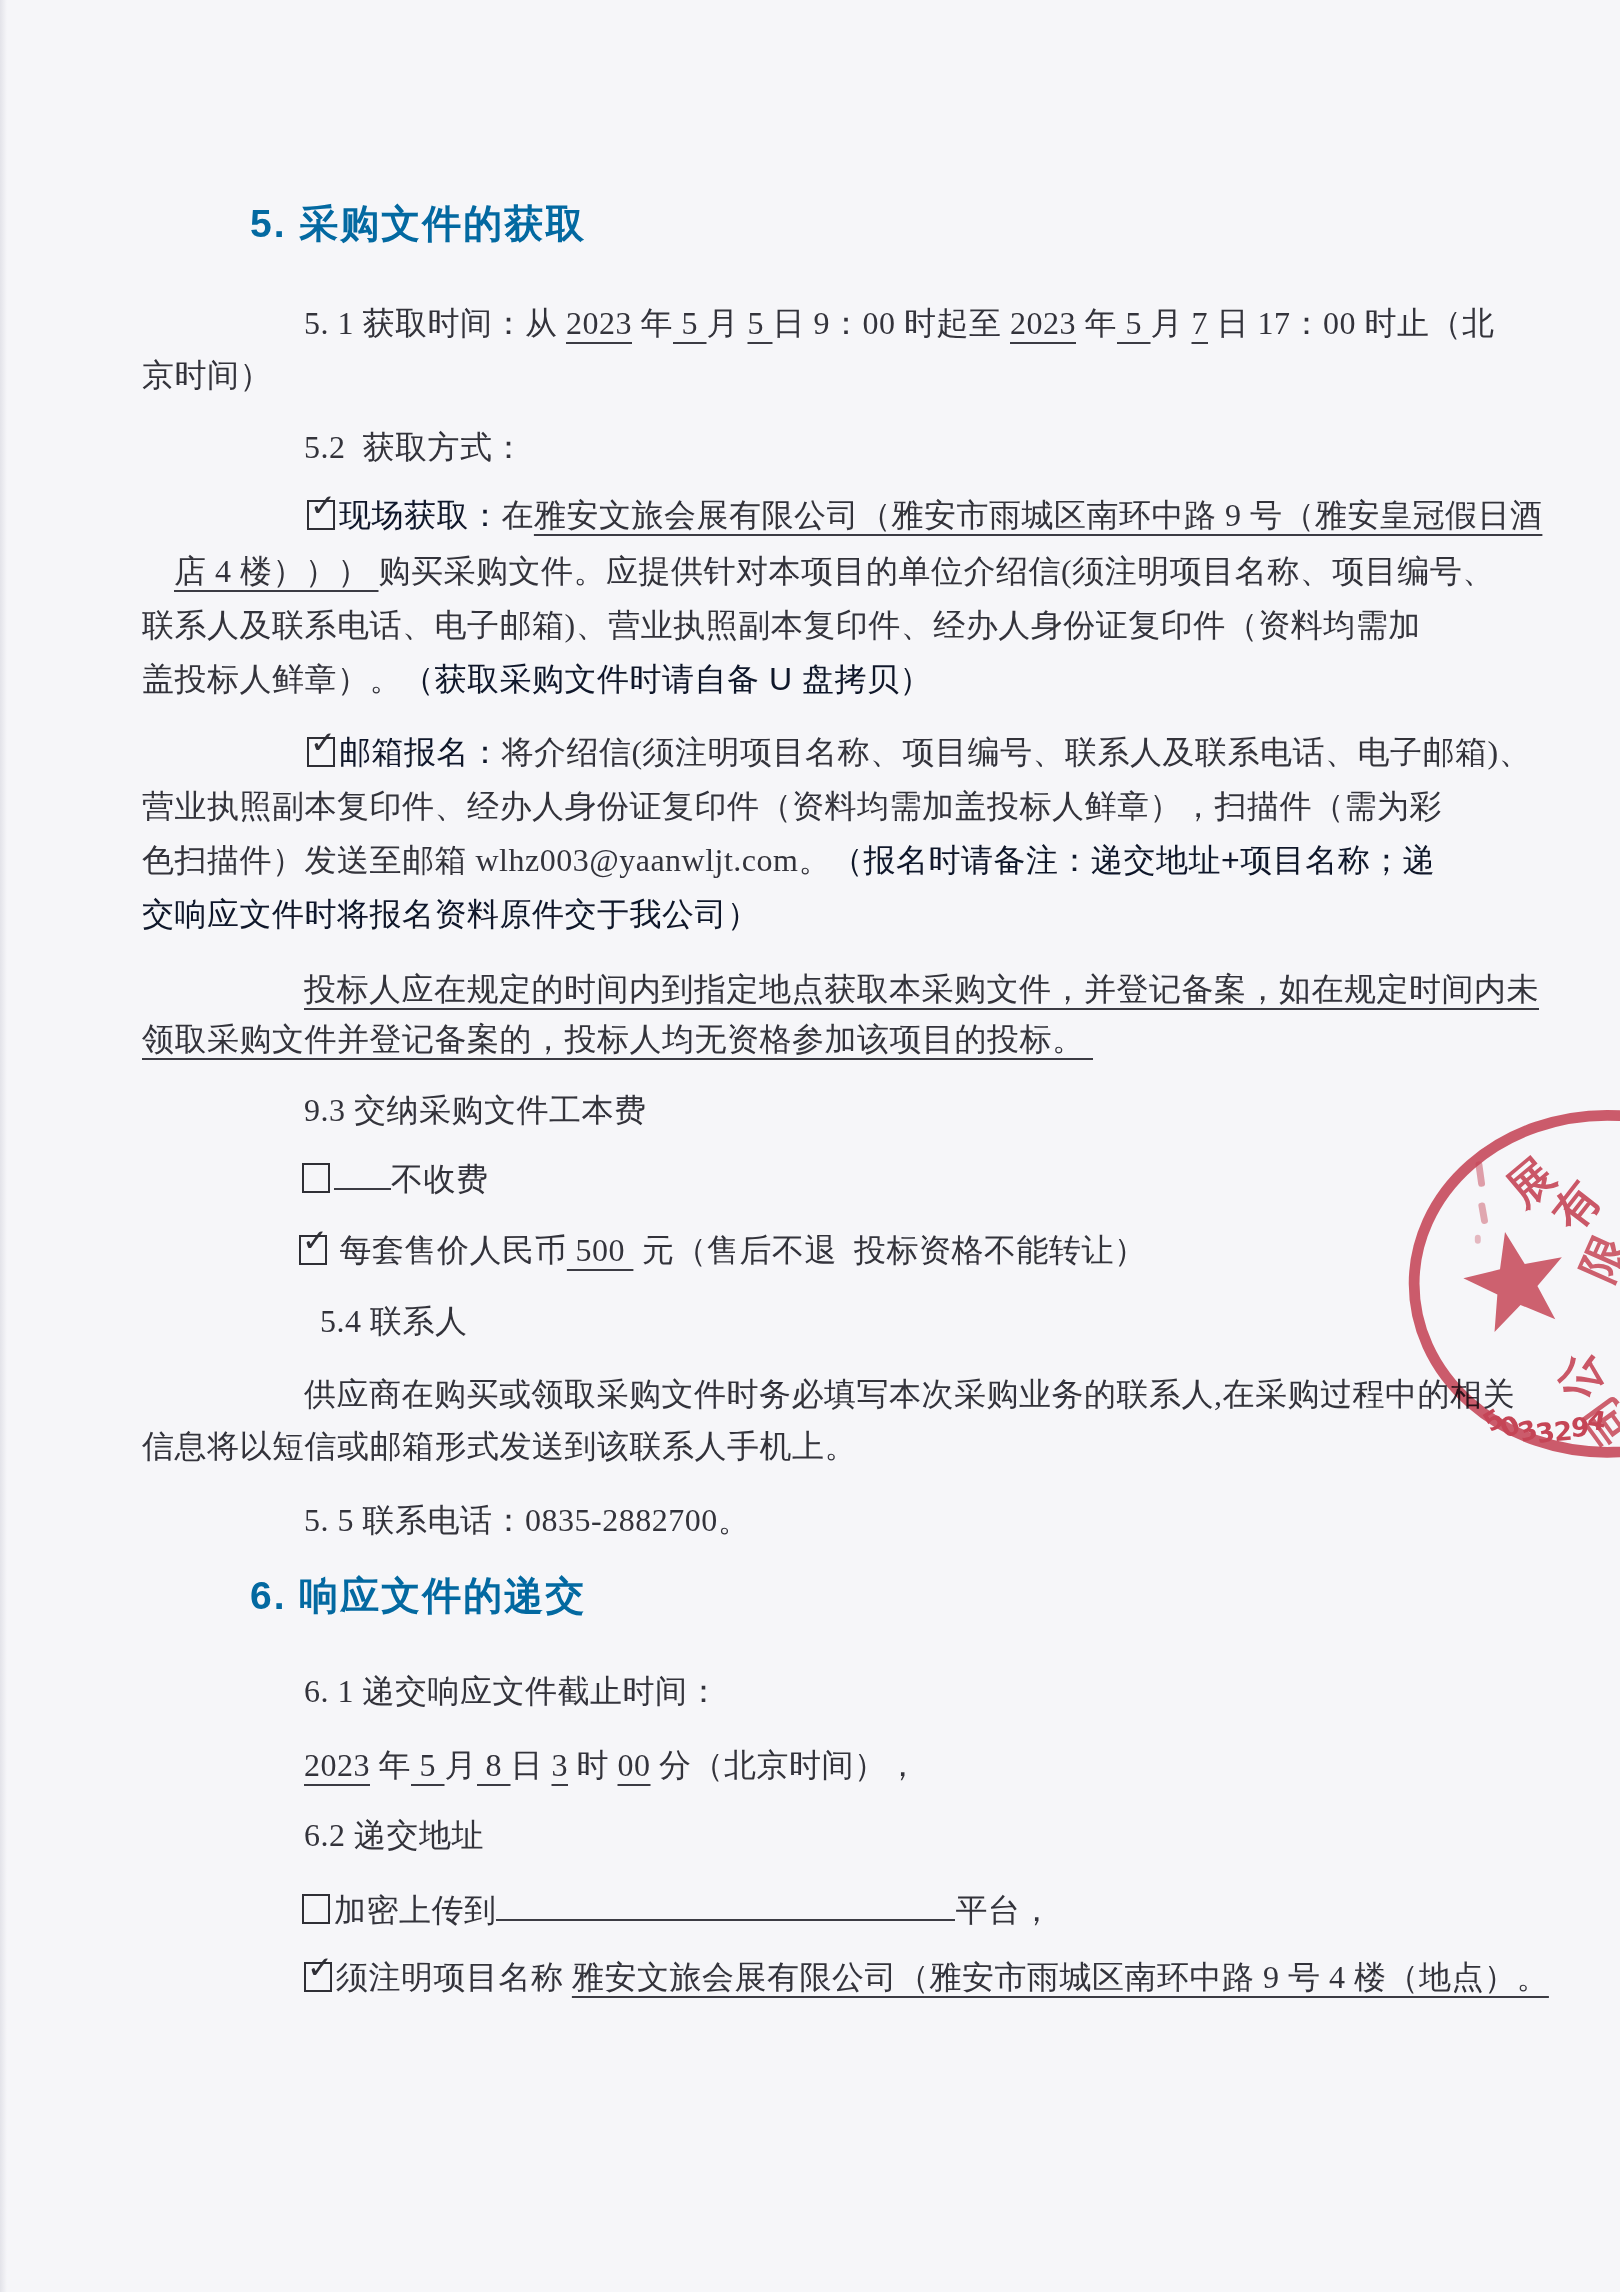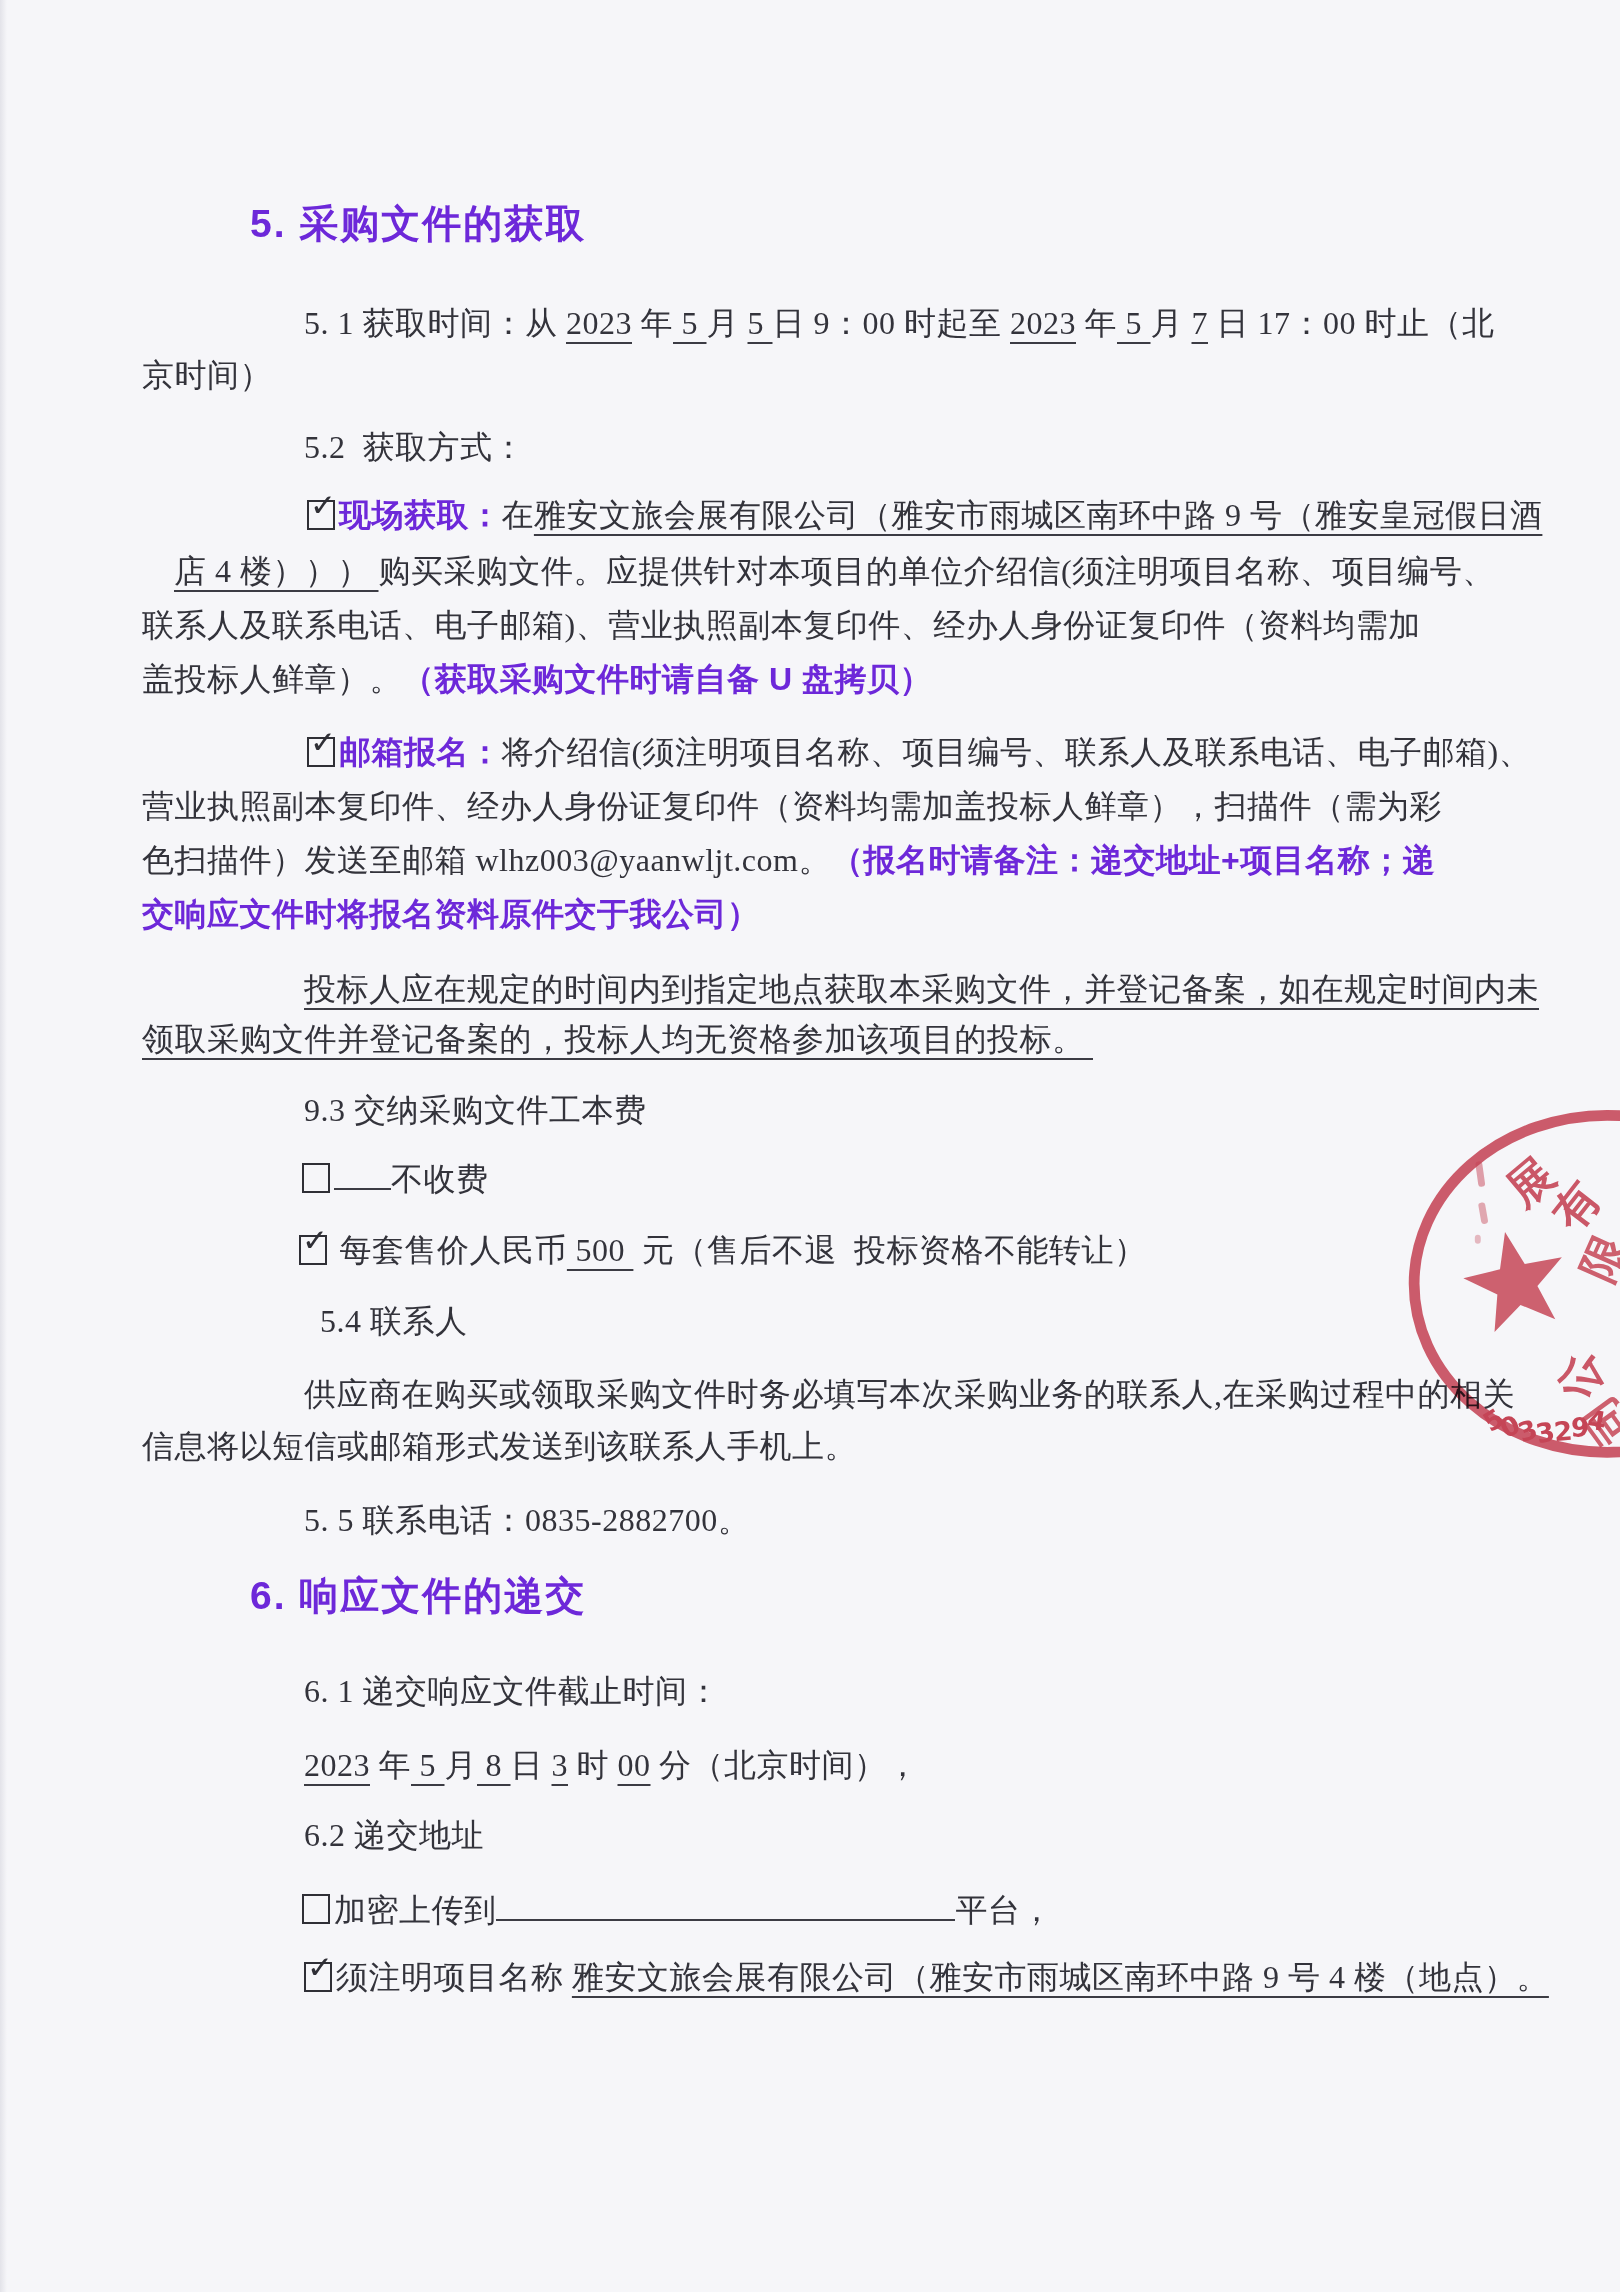--- a/index.html
+++ b/index.html
@@ -20,32 +20,32 @@
     white-space:pre;
     font-size:32px;
     line-height:45px;
     letter-spacing:0.5px;
   }
   .heading{
     font-family:"Liberation Sans","DejaVu Sans",sans-serif;
     font-weight:700;
     font-size:39px;
     letter-spacing:2px;
-    color:#6d28d9;
+    color:#0369a1;
   }
   .line .u{
     text-decoration:underline;
     text-decoration-thickness:2px;
     text-underline-offset:7.8px;
     text-decoration-color:#3c3c44;
   }
   .line .b{
     font-family:"Liberation Sans","DejaVu Sans",sans-serif;
-    font-weight:700;
-    color:#6d28d9;
+    font-weight:400;
+    color:#0f172a;
   }
   .cbx{
     display:inline-block;
     width:28px;height:30px;
     border:2.9px solid #2f2f36;
     margin-right:3.9px;
     vertical-align:-3.9px;
     position:relative;
     box-sizing:border-box;
   }

